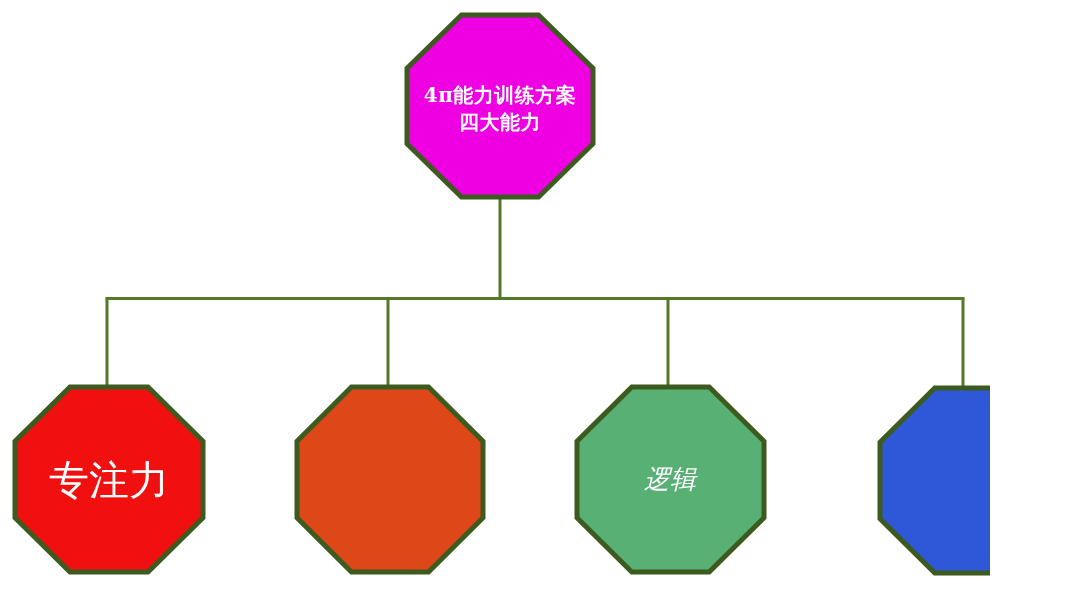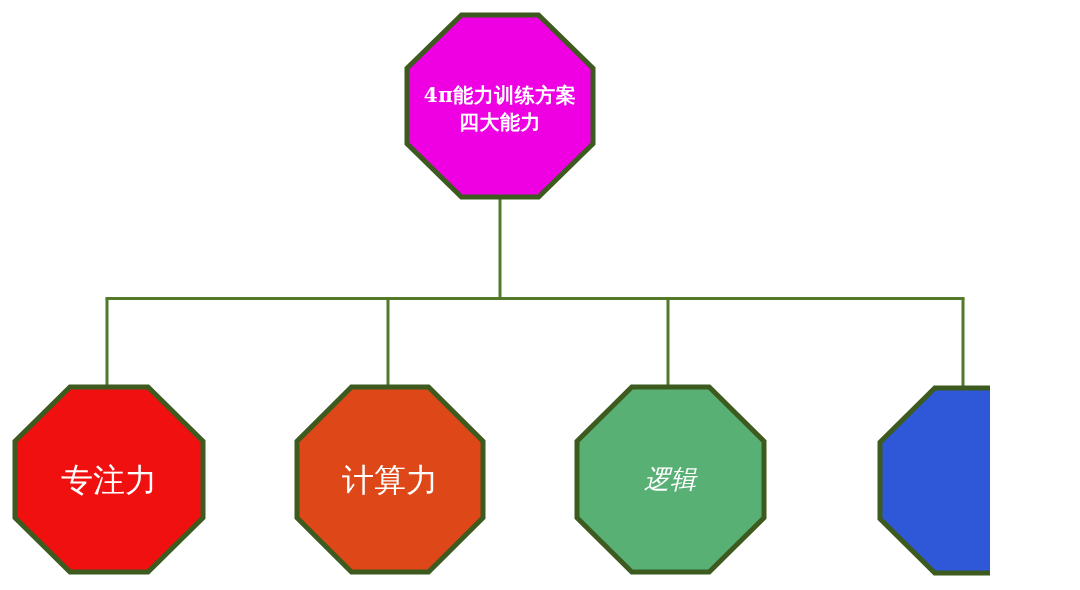--- a/index.html
+++ b/index.html
@@ -25,21 +25,21 @@
     pointer-events: none;
   }
   .label span { display: block; }
   .label-root {
     left: 500px; top: 109px;
     font-size: 20px;
     font-weight: bold;
     line-height: 1.35;
     letter-spacing: 0.5px;
   }
-  .label-child { font-size: 32px; line-height: 1.25; }
+  .label-child { font-size: 40px; line-height: 1.25; }
   .label-c1 { left: 109px; top: 480px; }
   .label-c2 { left: 390px; top: 480px; }
   .label-c3 { left: 670px; top: 479px; font-size: 26px; line-height: 1.5; font-style: italic; }
   .label-c4 { left: 973px; top: 481px; }
 </style>
 </head>
 <body>
 
 <div class="stage">
 
@@ -65,22 +65,19 @@
 
   <div class="label label-root">
     <span>4π能力训练方案</span>
     <span>四大能力</span>
   </div>
 
   <div class="label label-child label-c1">
     <span>专注力</span>
   </div>
 
-  <div class="label label-child label-c2">
-    <span>计算力</span>
-  </div>
 
   <div class="label label-child label-c3">
     <span>逻辑</span>
   </div>
 
 
 </div>
 
 </body></html>

